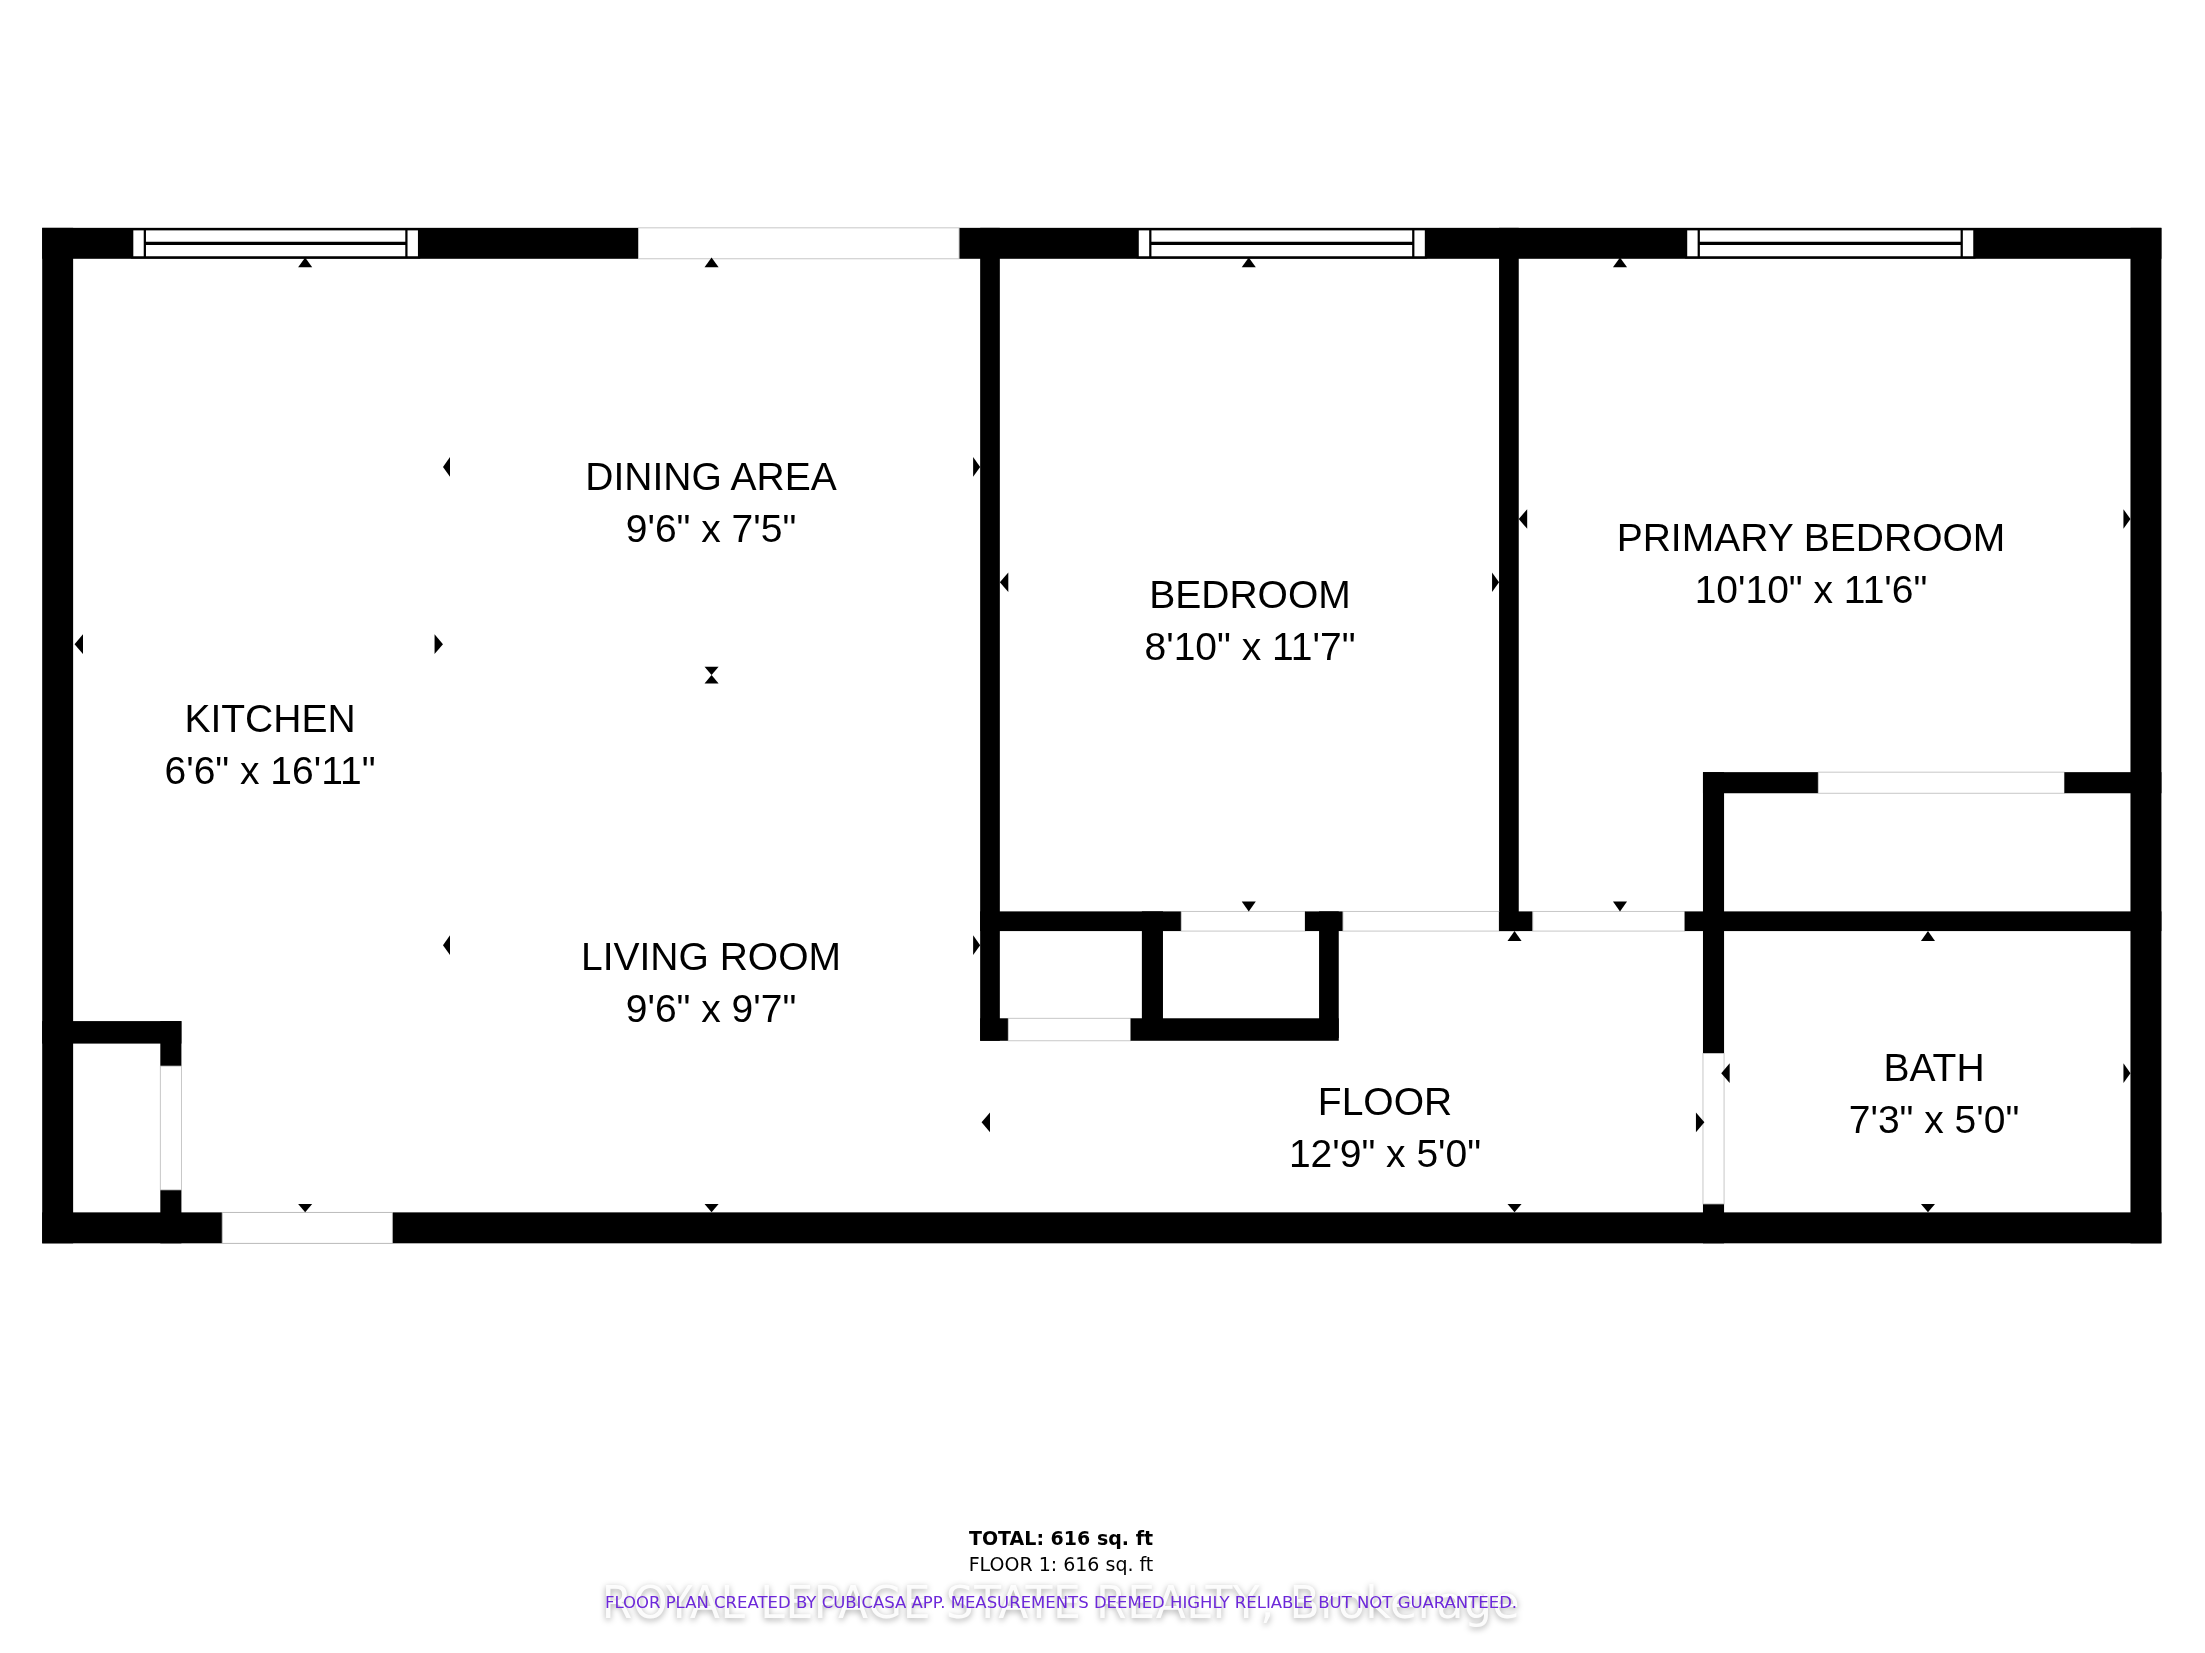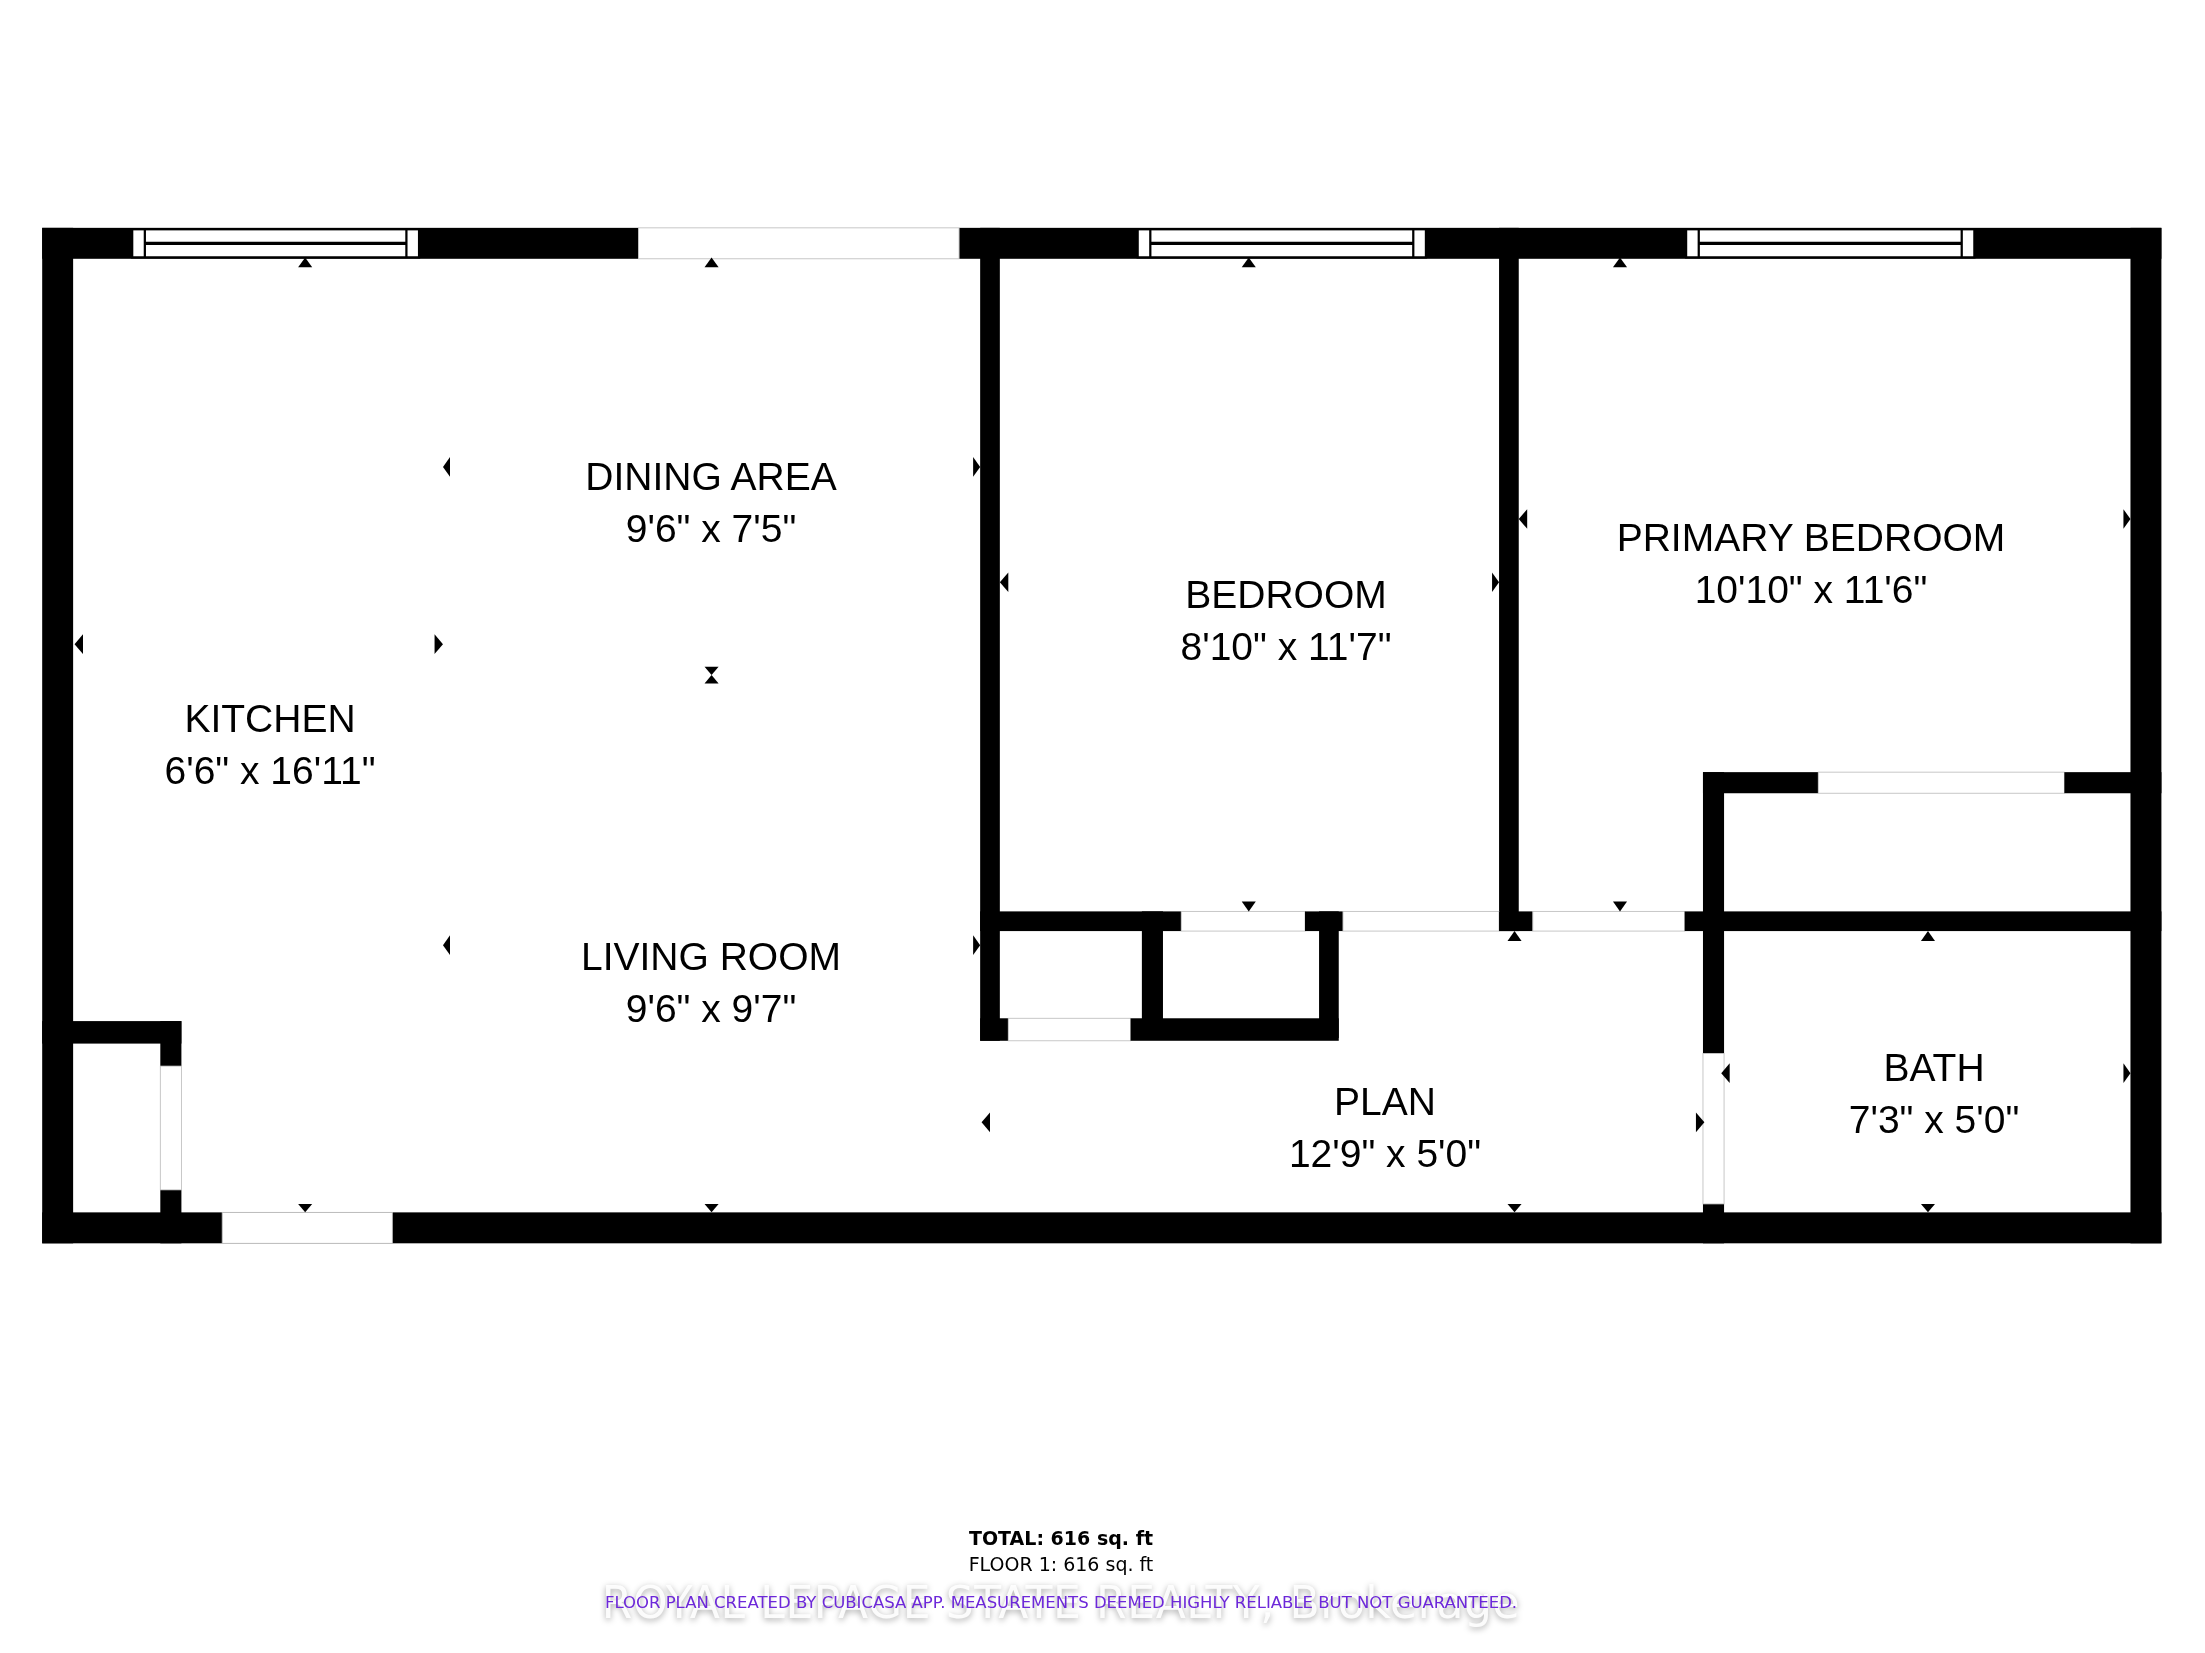--- a/index.html
+++ b/index.html
@@ -130,30 +130,30 @@
   <div>9'6" x 7'5"</div>
 </div>
 <div class="room-label" style="left:270px;top:693px;">
   <div>KITCHEN</div>
   <div>6'6" x 16'11"</div>
 </div>
 <div class="room-label" style="left:711px;top:931px;">
   <div>LIVING ROOM</div>
   <div>9'6" x 9'7"</div>
 </div>
-<div class="room-label" style="left:1250px;top:569px;margin-left:36px;">
+<div class="room-label" style="left:1250px;top:569px;">
   <div>BEDROOM</div>
   <div>8'10" x 11'7"</div>
 </div>
 <div class="room-label" style="left:1811px;top:512px;">
   <div>PRIMARY BEDROOM</div>
   <div>10'10" x 11'6"</div>
 </div>
 <div class="room-label" style="left:1385px;top:1076px;">
-  <div>PLAN</div>
+  <div>FLOOR</div>
   <div>12'9" x 5'0"</div>
 </div>
 <div class="room-label" style="left:1934px;top:1042px;">
   <div>BATH</div>
   <div>7'3" x 5'0"</div>
 </div>
 
 <div class="footer total">TOTAL: 616 sq. ft</div>
 <div class="footer floor">FLOOR 1: 616 sq. ft</div>
 <div class="footer watermark">ROYAL LEPAGE STATE REALTY, Brokerage</div>

